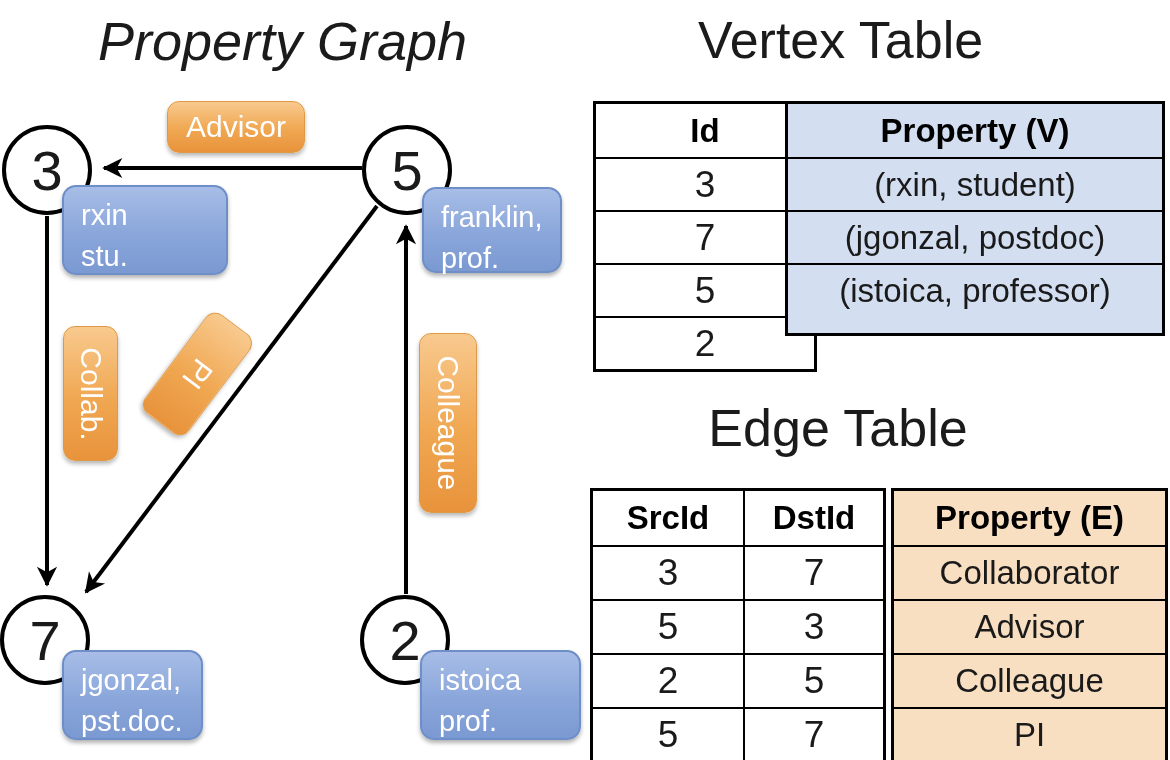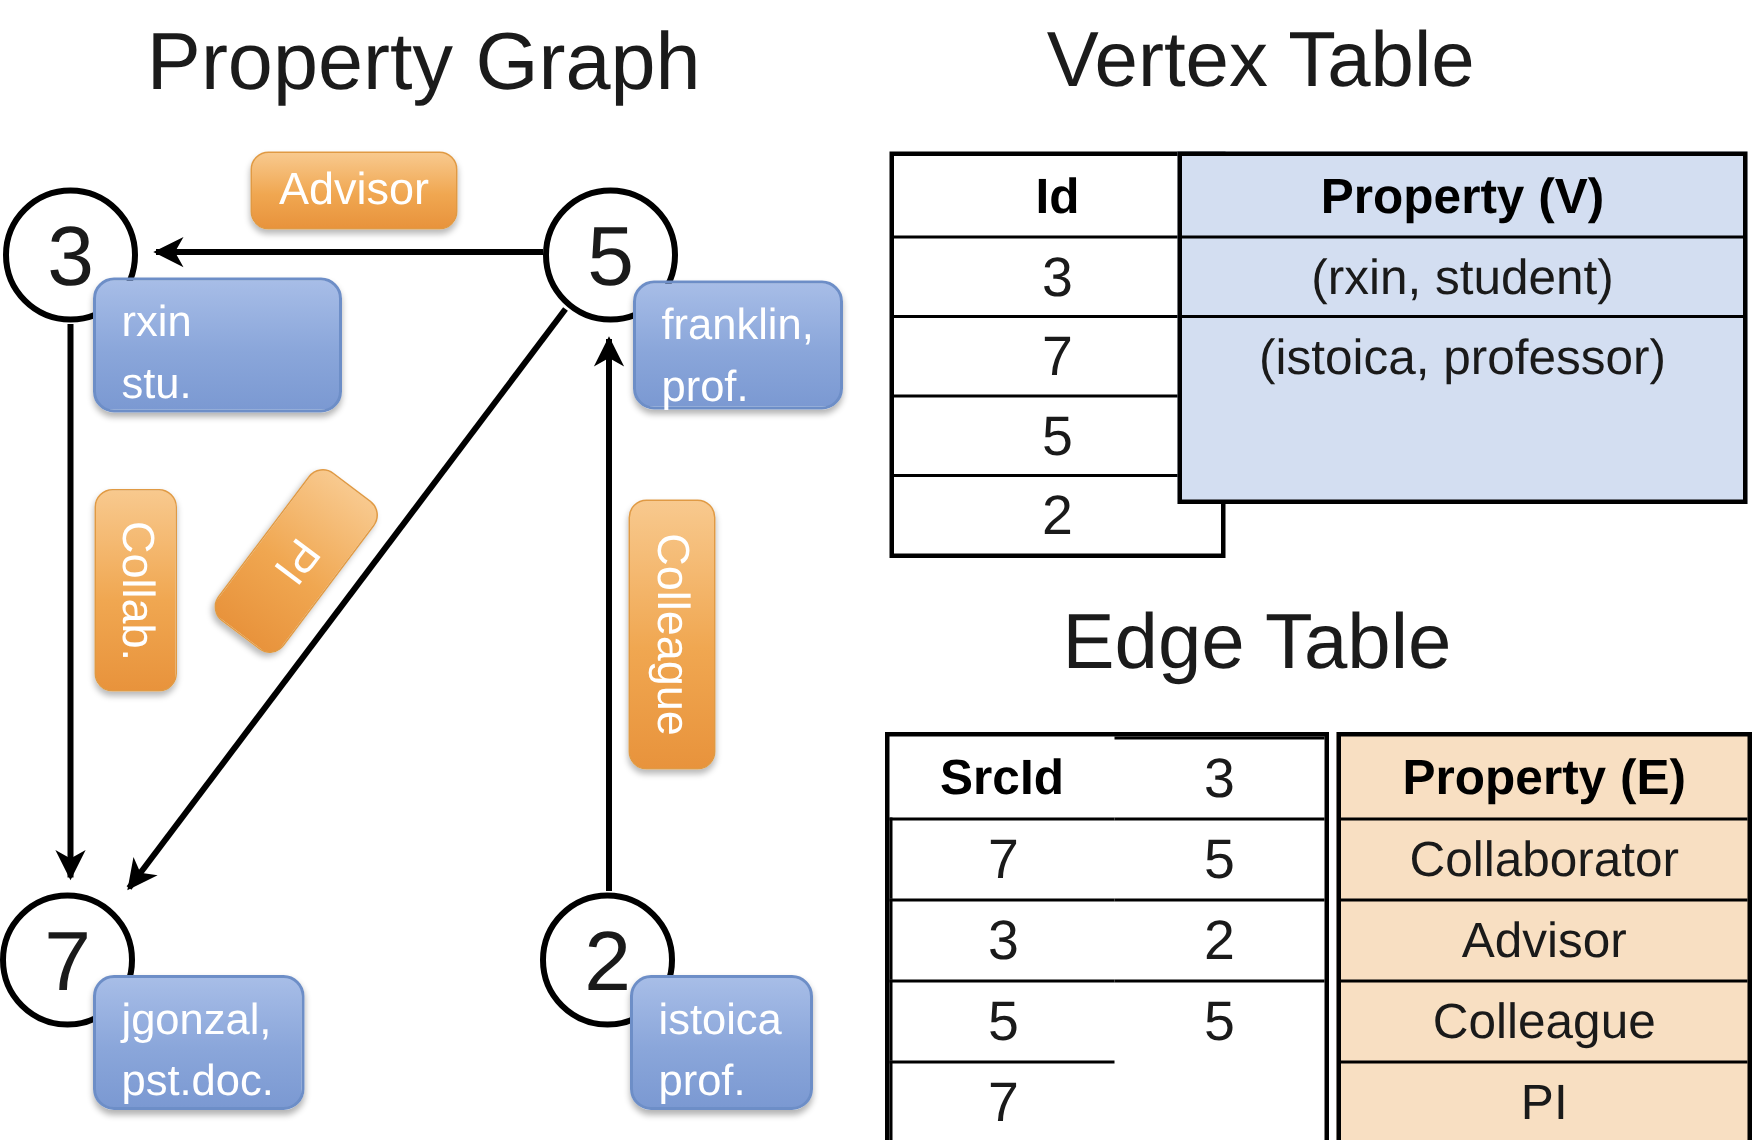--- a/index.html
+++ b/index.html
@@ -3,21 +3,21 @@
 <meta charset="utf-8">
 <style>
   html,body{margin:0;padding:0;background:#fff;}
   #stage{
     position:relative;width:1170px;height:760px;background:#ffffff;
     font-family:"Liberation Sans", sans-serif;overflow:hidden;color:#111;
   }
   .abs{position:absolute;}
   
   .big-title{font-size:54px;color:#1b1b1b;text-align:center;white-space:nowrap;font-weight:400;}
-  [data-name="property-graph-title"]{left:0;top:10px;width:565px;}
+  [data-name="property-graph-title"]{left:0;top:10px;width:565px;font-style:italic;}
   [data-name="vertex-table-title"]{left:593px;top:10px;width:495px;font-size:52px;}
   [data-name="edge-table-title"]{left:593px;top:398px;width:490px;font-size:52px;}
   
   .node{
     width:90px;height:90px;border:4px solid #000;border-radius:50%;
     background:#fff;display:flex;align-items:center;justify-content:center;
     font-size:56px;color:#1a1a1a;z-index:1;box-sizing:border-box;
   }
   [data-name="node-3"]{left:2px;top:125px;}
   [data-name="node-5"]{left:362px;top:125px;}
@@ -28,21 +28,21 @@
   
   .vbox{
     border-radius:14px;border:2px solid #6d8ec7;box-sizing:border-box;
     background:linear-gradient(180deg,#a7bde7 0%,#8aa6da 55%,#7b99d2 100%);
     color:#fff;font-size:29px;line-height:1.42;padding:8px 0 0 17px;
     box-shadow:0 3px 4px rgba(0,0,0,.30);z-index:4;
   }
   [data-name="vertex-label-3"]{left:62px;top:185px;width:166px;height:90px;}
   [data-name="vertex-label-5"]{left:422px;top:187px;width:140px;height:86px;}
   [data-name="vertex-label-7"]{left:62px;top:650px;width:141px;height:90px;}
-  [data-name="vertex-label-2"]{left:420px;top:650px;width:122px;height:90px;}
+  [data-name="vertex-label-2"]{left:420px;top:650px;width:161px;height:90px;}
   
   .ebox{
     border-radius:12px;box-sizing:border-box;
     background:linear-gradient(180deg,#f8c98e 0%,#f0a751 55%,#e8933c 100%);
     border:1px solid #e09a44;color:#fff;font-size:30px;
     display:flex;align-items:center;justify-content:center;
     box-shadow:0 3px 4px rgba(0,0,0,.28);z-index:3;
   }
   [data-name="edge-label-advisor"]{left:167px;top:101px;width:138px;height:52px;}
   [data-name="edge-label-collab"]{left:63px;top:326px;width:55px;height:135px;}
@@ -142,25 +142,27 @@
     <div class="cell hdr" data-name="vertex-table-id-header">Id</div>
     <div class="cell num line" data-name="vertex-table-id-cell">3</div>
     <div class="cell num line" data-name="vertex-table-id-cell">7</div>
     <div class="cell num line" data-name="vertex-table-id-cell">5</div>
     <div class="cell num line" data-name="vertex-table-id-cell">2</div>
   </div>
 
   <div class="abs subtable blue-fill" data-name="vertex-table-property-column">
     <div class="cell hdr" data-name="vertex-table-property-header">Property (V)</div>
     <div class="cell line" data-name="vertex-table-property-cell">(rxin, student)</div>
+    <div class="cell line" data-name="vertex-table-property-cell">(jgonzal, postdoc)</div>
     <div class="cell line" data-name="vertex-table-property-cell">(istoica, professor)</div>
   </div>
 
   <div class="abs subtable" data-name="edge-table-src-dst-columns">
     <div class="cell hdr" data-name="edge-table-src-header">SrcId</div>
+    <div class="cell hdr colline" data-name="edge-table-dst-header">DstId</div>
     <div class="cell num line" data-name="edge-table-src-cell">3</div>
     <div class="cell num line colline" data-name="edge-table-dst-cell">7</div>
     <div class="cell num line" data-name="edge-table-src-cell">5</div>
     <div class="cell num line colline" data-name="edge-table-dst-cell">3</div>
     <div class="cell num line" data-name="edge-table-src-cell">2</div>
     <div class="cell num line colline" data-name="edge-table-dst-cell">5</div>
     <div class="cell num line" data-name="edge-table-src-cell">5</div>
     <div class="cell num line colline" data-name="edge-table-dst-cell">7</div>
   </div>
 

